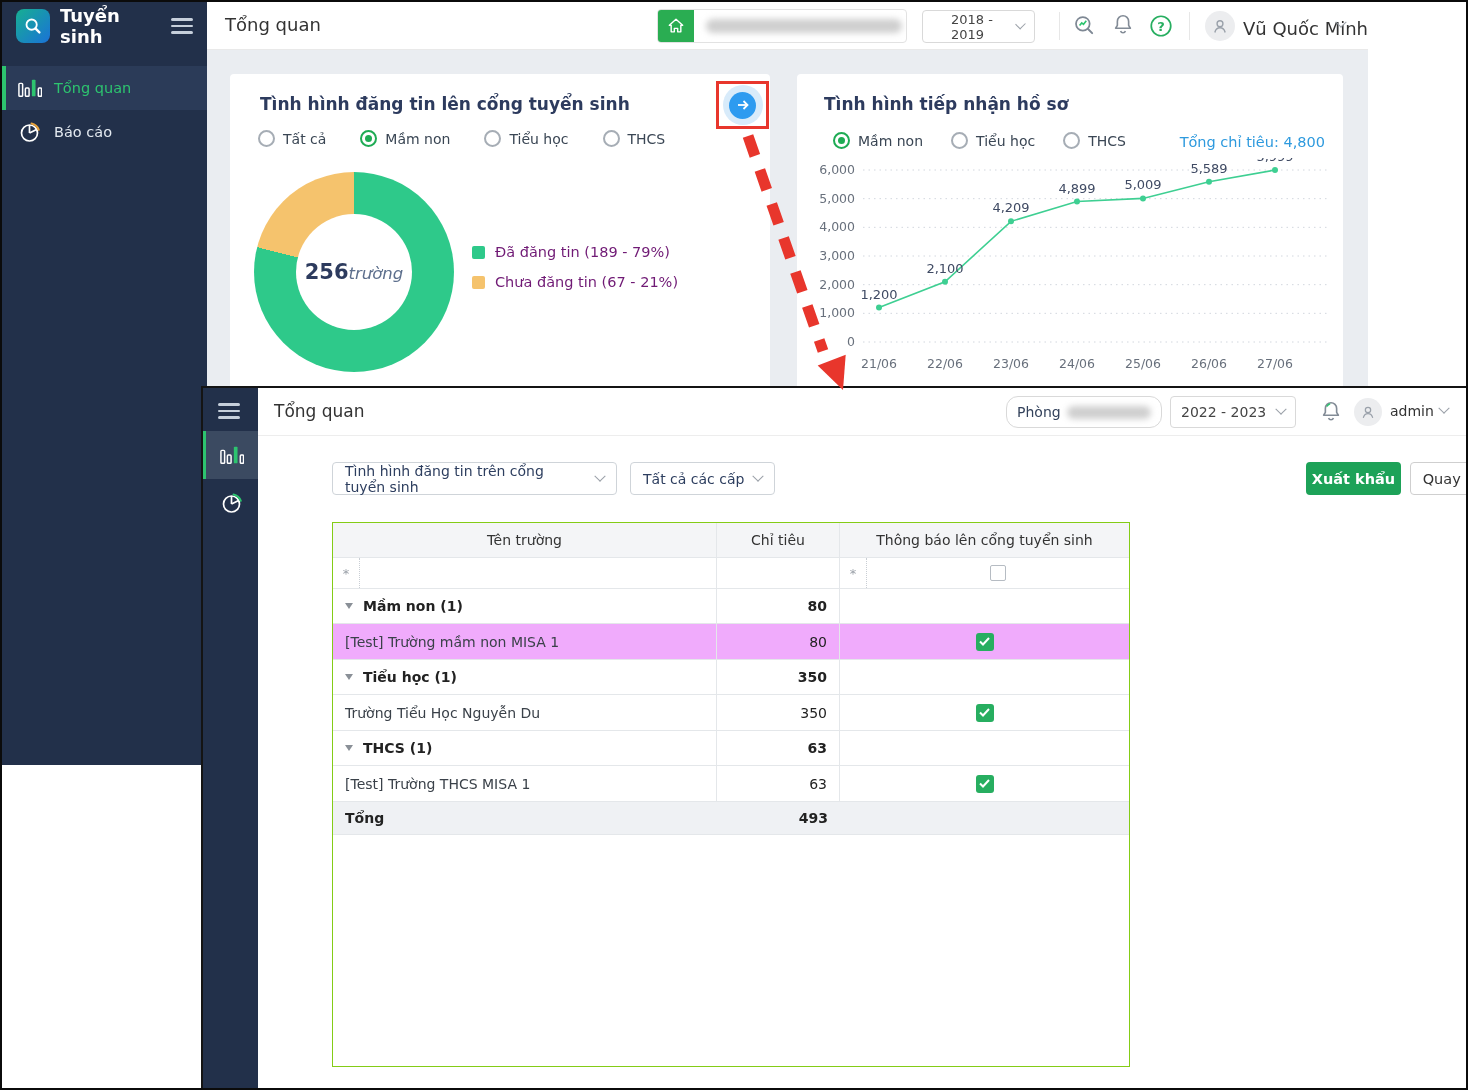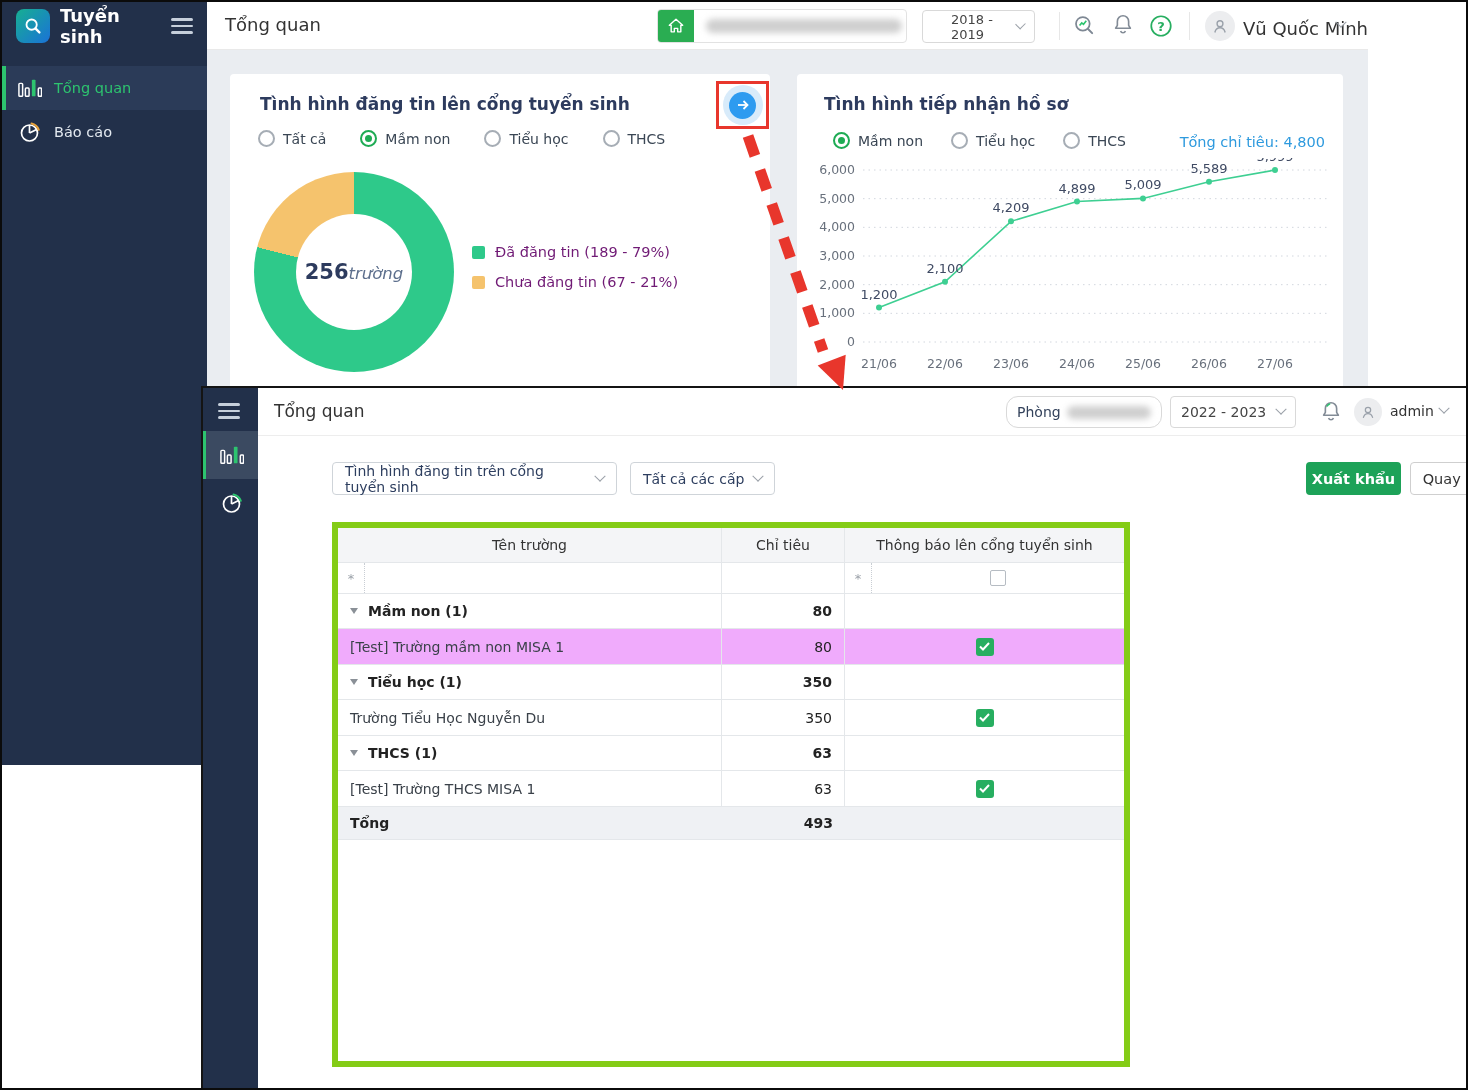--- a/index.html
+++ b/index.html
@@ -67,21 +67,21 @@
   .fw-title { position:absolute; left:16px; top:13px; font-size:17px; color:#333; }
   .phong-box { position:absolute; left:748px; top:8px; width:156px; height:32px; border:1px solid #D9D9D9; border-radius:12px; display:flex; align-items:center; gap:6px; padding:0 10px; font-size:14px; color:#33425B; background:#fff; }
   .fw-year { position:absolute; left:912px; top:8px; width:126px; height:32px; font-size:14px; }
   .fw-body { position:absolute; left:55px; top:48px; right:0; bottom:0; background:#fff;margin-left:48px; }
   .fdd { position:absolute; height:33px; border:1px solid #CFD4D9; border-radius:4px; background:#fff; display:flex; align-items:center; padding:0 28px 0 12px; font-size:14px; color:#2D3E5F; cursor:pointer; }
   .fdd .chev { position:absolute; right:12px; }
   .btn { position:absolute; height:33px; border-radius:4px; display:flex; align-items:center; justify-content:center; font-size:14.5px; cursor:pointer; }
   .btn-export { background:#1DA258; color:#fff; font-weight:bold; }
   .btn-back { background:#fff; border:1px solid #CFCFCF; color:#333; }
 
-  .ftable { position:absolute; left:26px; top:86px; width:798px; height:545px; border:6px solid #84cc16; background:#fff; overflow:hidden; }
+  .ftable { position:absolute; left:26px; top:86px; width:798px; height:545px; border:1px solid #84cc16; background:#fff; overflow:hidden; }
   .trow { display:flex; border-bottom:1px solid #E4E7EA; background:#fff; }
   .tc { display:flex; align-items:center; border-right:1px solid #E4E7EA; }
   .c1 { width:384px; padding-left:12px; }
   .c2 { width:123px; justify-content:flex-end; padding-right:12px; font-size:14px; color:#222; }
   .c3 { flex:1; justify-content:center; border-right:none; }
   .thead { height:35px; background:#F4F5F7; }
   .thead .tc { justify-content:center; padding:0; font-size:14px; color:#333; }
   .trow.filter { height:31px; }
   .fcell { padding:0; }
   .star { width:27px; height:100%; display:flex; align-items:center; justify-content:center; color:#9AA0A8; font-size:13px; border-right:1px dotted #C9CED4; flex:none; }

